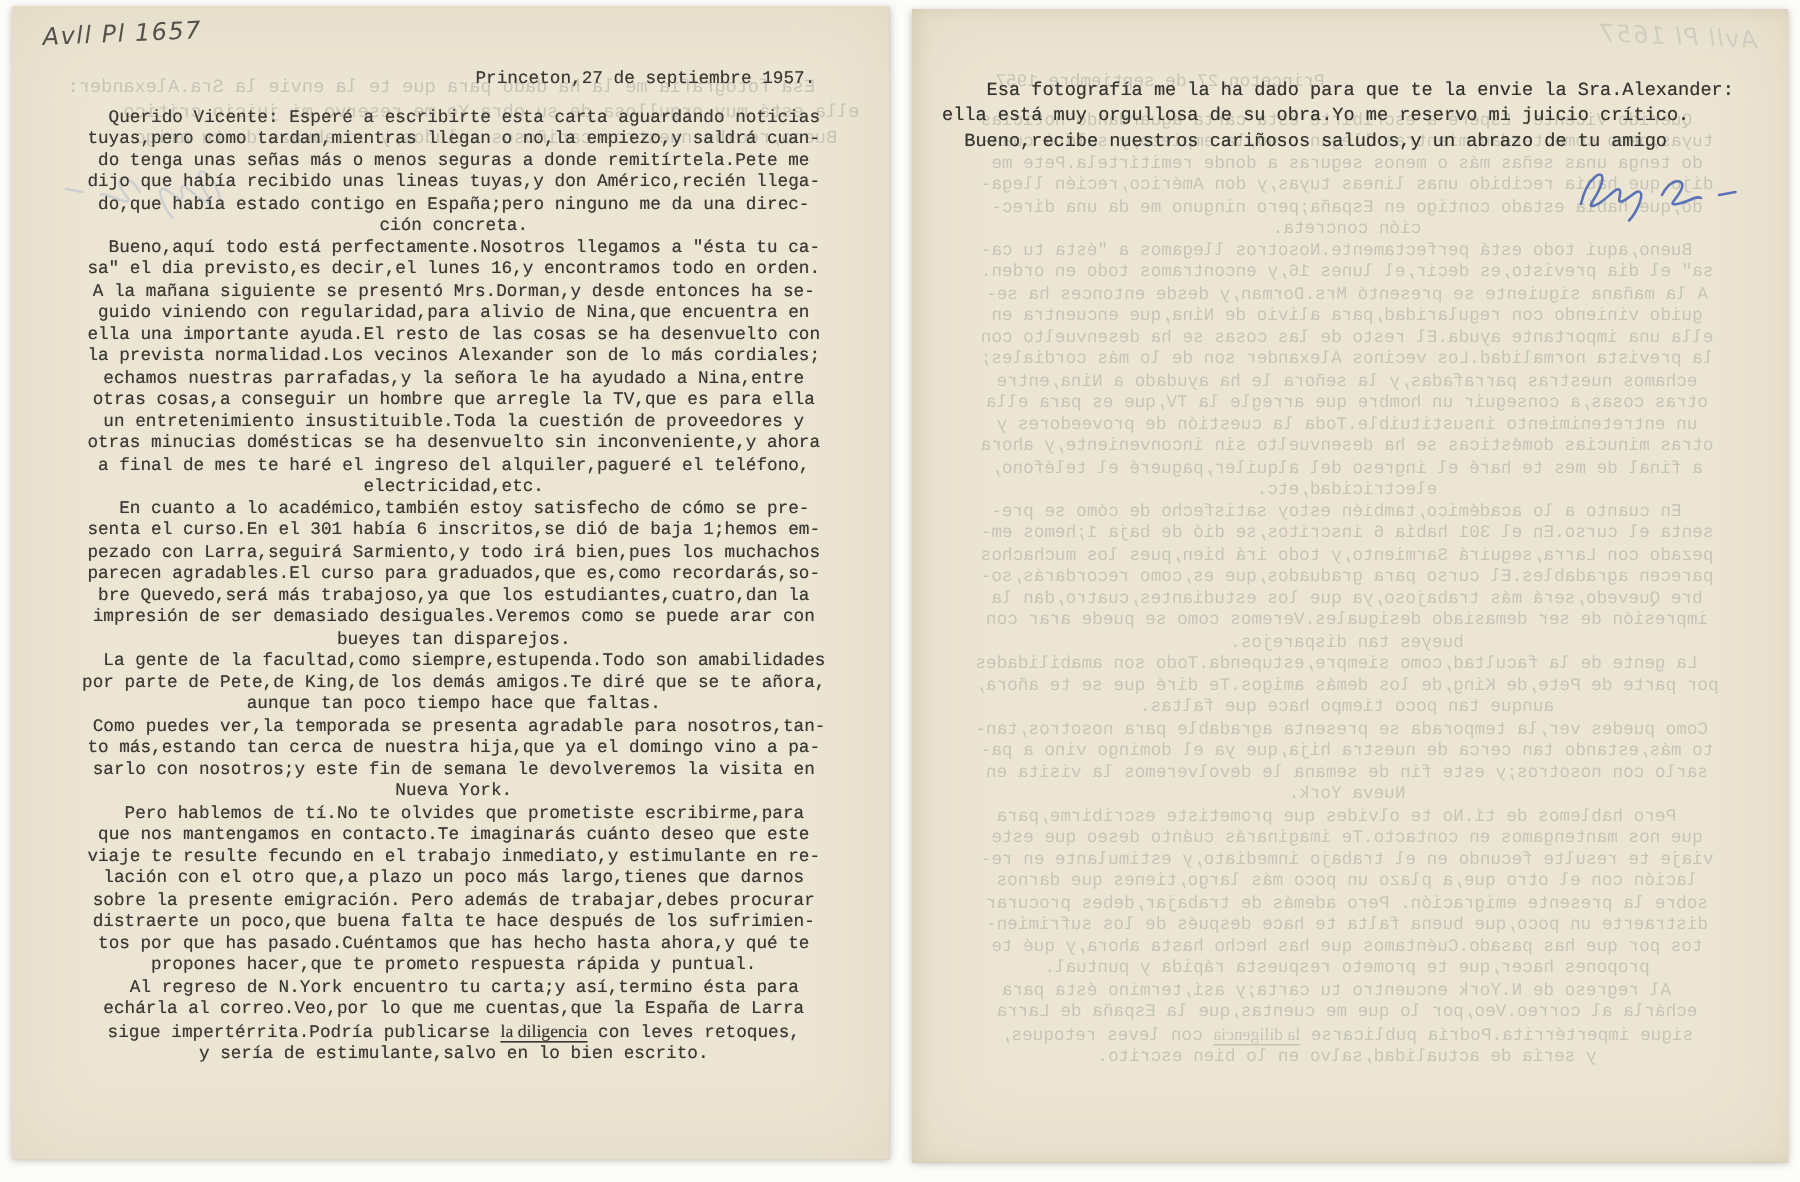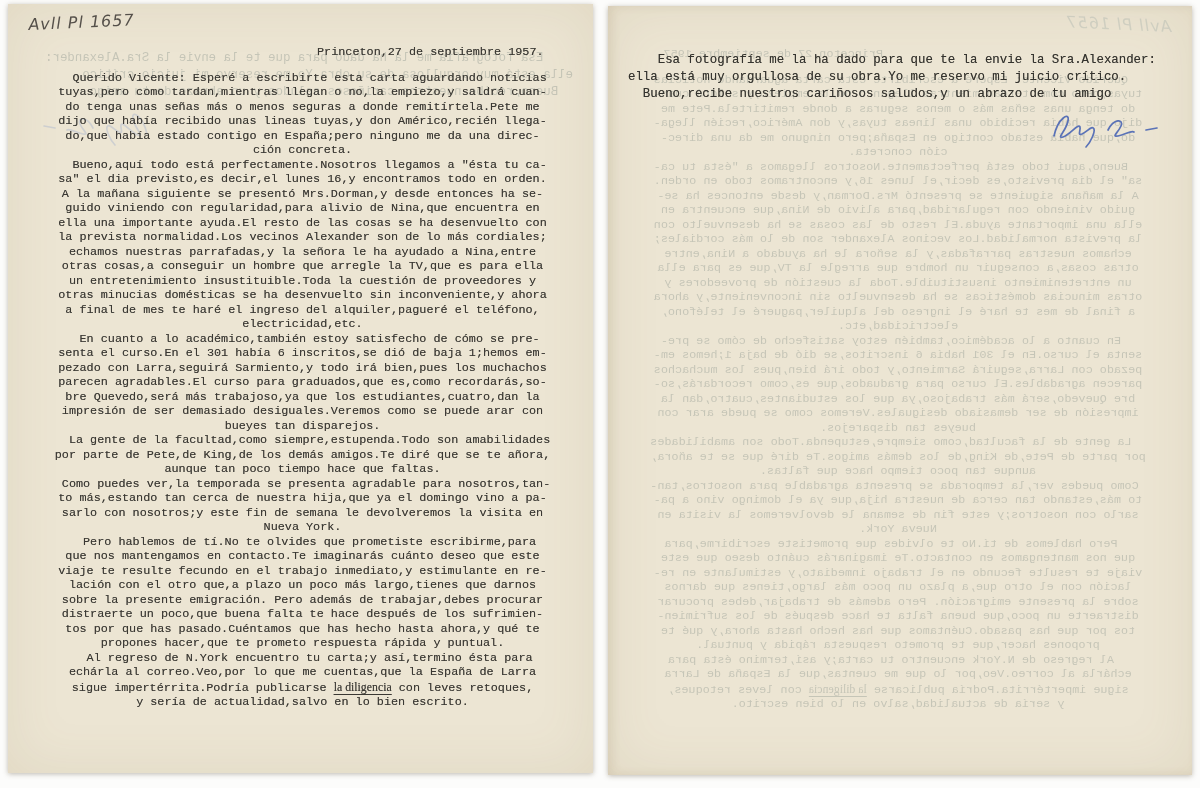--- a/index.html
+++ b/index.html
@@ -117,21 +117,21 @@
 que nos mantengamos en contacto.Te imaginarás cuánto deseo que este
 viaje te resulte fecundo en el trabajo inmediato,y estimulante en re-
 lación con el otro que,a plazo un poco más largo,tienes que darnos
 sobre la presente emigración. Pero además de trabajar,debes procurar
 distraerte un poco,que buena falta te hace después de los sufrimien-
 tos por que has pasado.Cuéntamos que has hecho hasta ahora,y qué te
 propones hacer,que te prometo respuesta rápida y puntual.</div>
     <div class="para"><span>  Al regreso de N.York encuentro tu carta;y así,termino ésta para
 echárla al correo.Veo,por lo que me cuentas,que la España de Larra
 sigue impertérrita.Podría publicarse </span><span class="u">la diligencia</span><span> con leves retoques,
-y sería de actualidad,salvo en lo bien escrito.</span></div>
+y sería de estimulante,salvo en lo bien escrito.</span></div>
   </div>
 </div>
 
 <div class="page page-right">
 
   <div class="ghost" aria-hidden="true">
     <div class="handwriting">Avll Pl 1657</div>
     <div class="recto-content">
       <div class="dateline">Princeton,27 de septiembre 1957.</div>
       <div class="para">  Querido Vicente: Esperé a escribirte esta carta aguardando noticias

